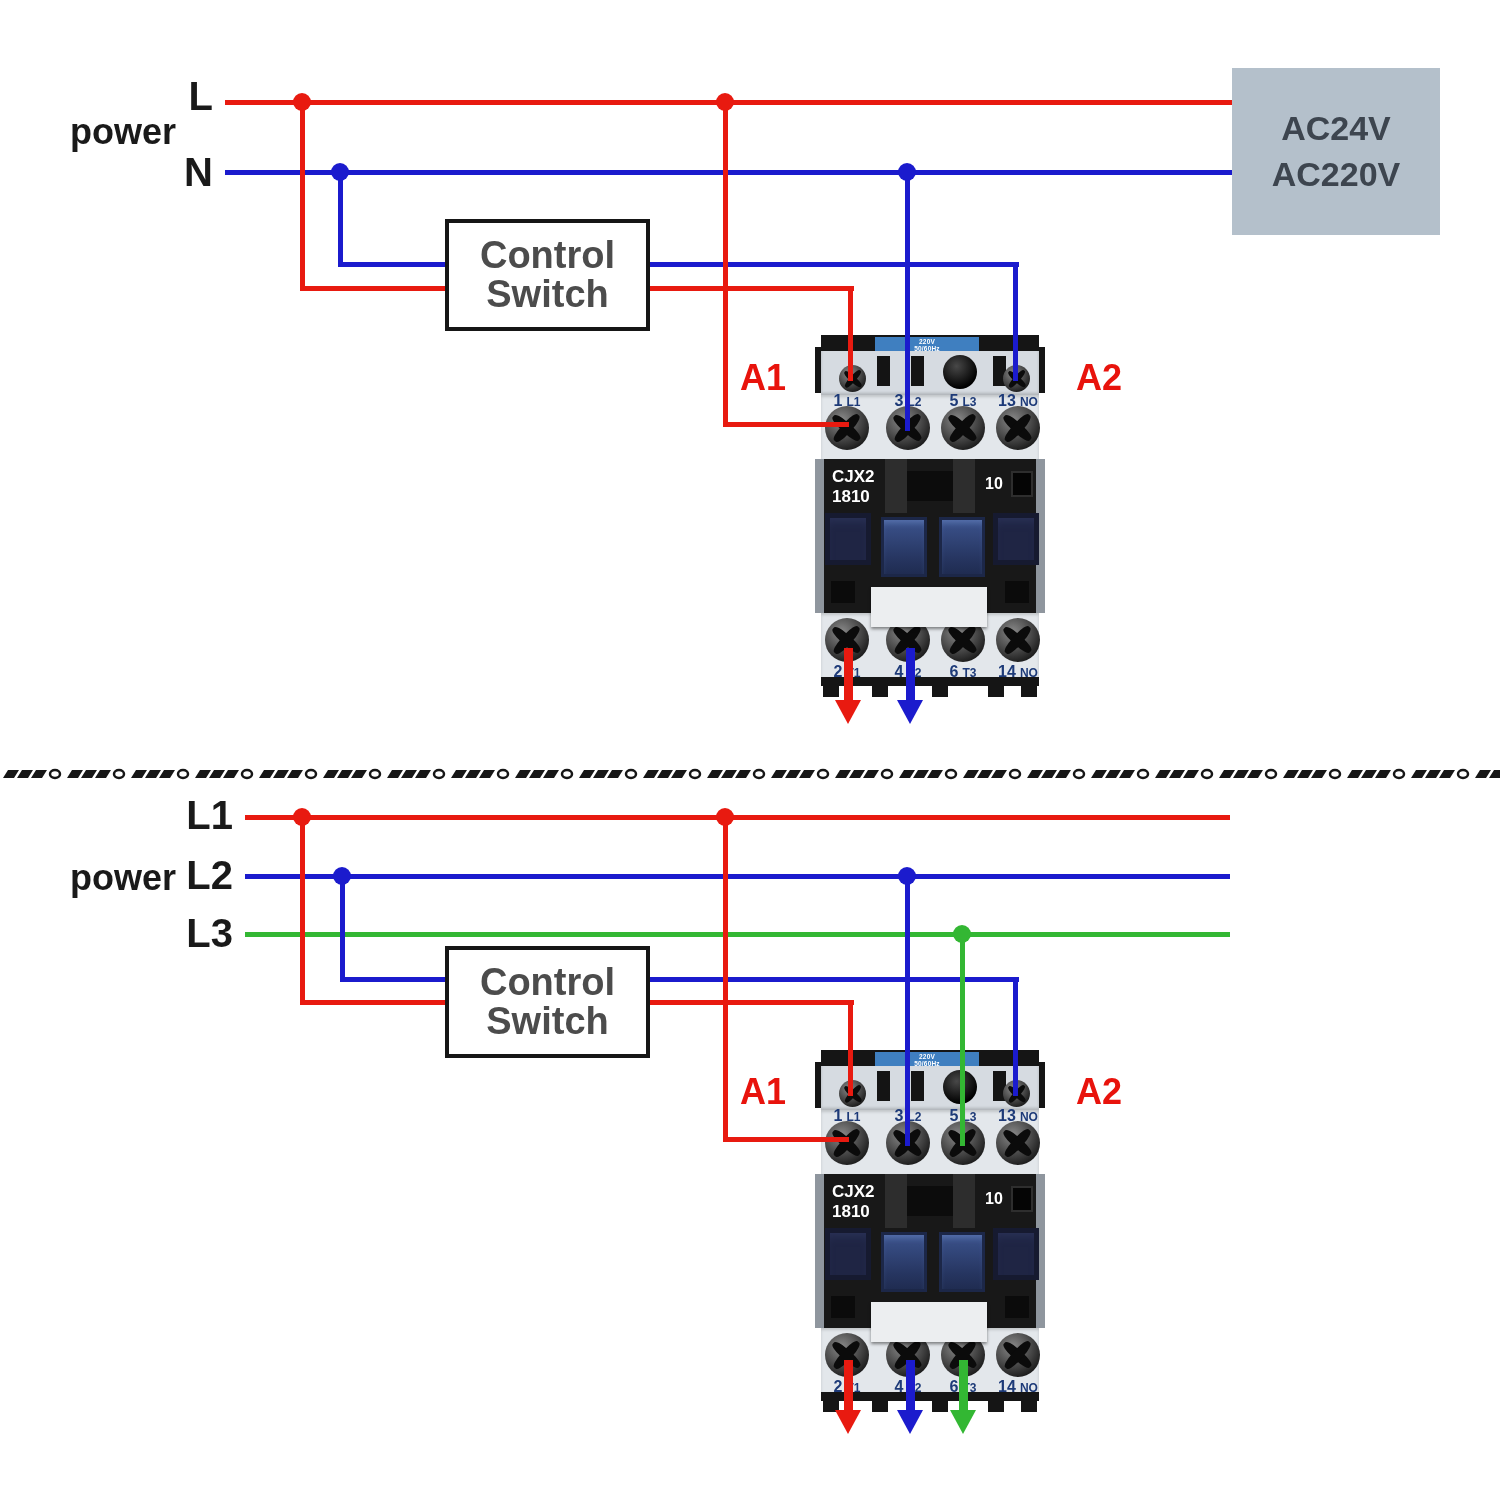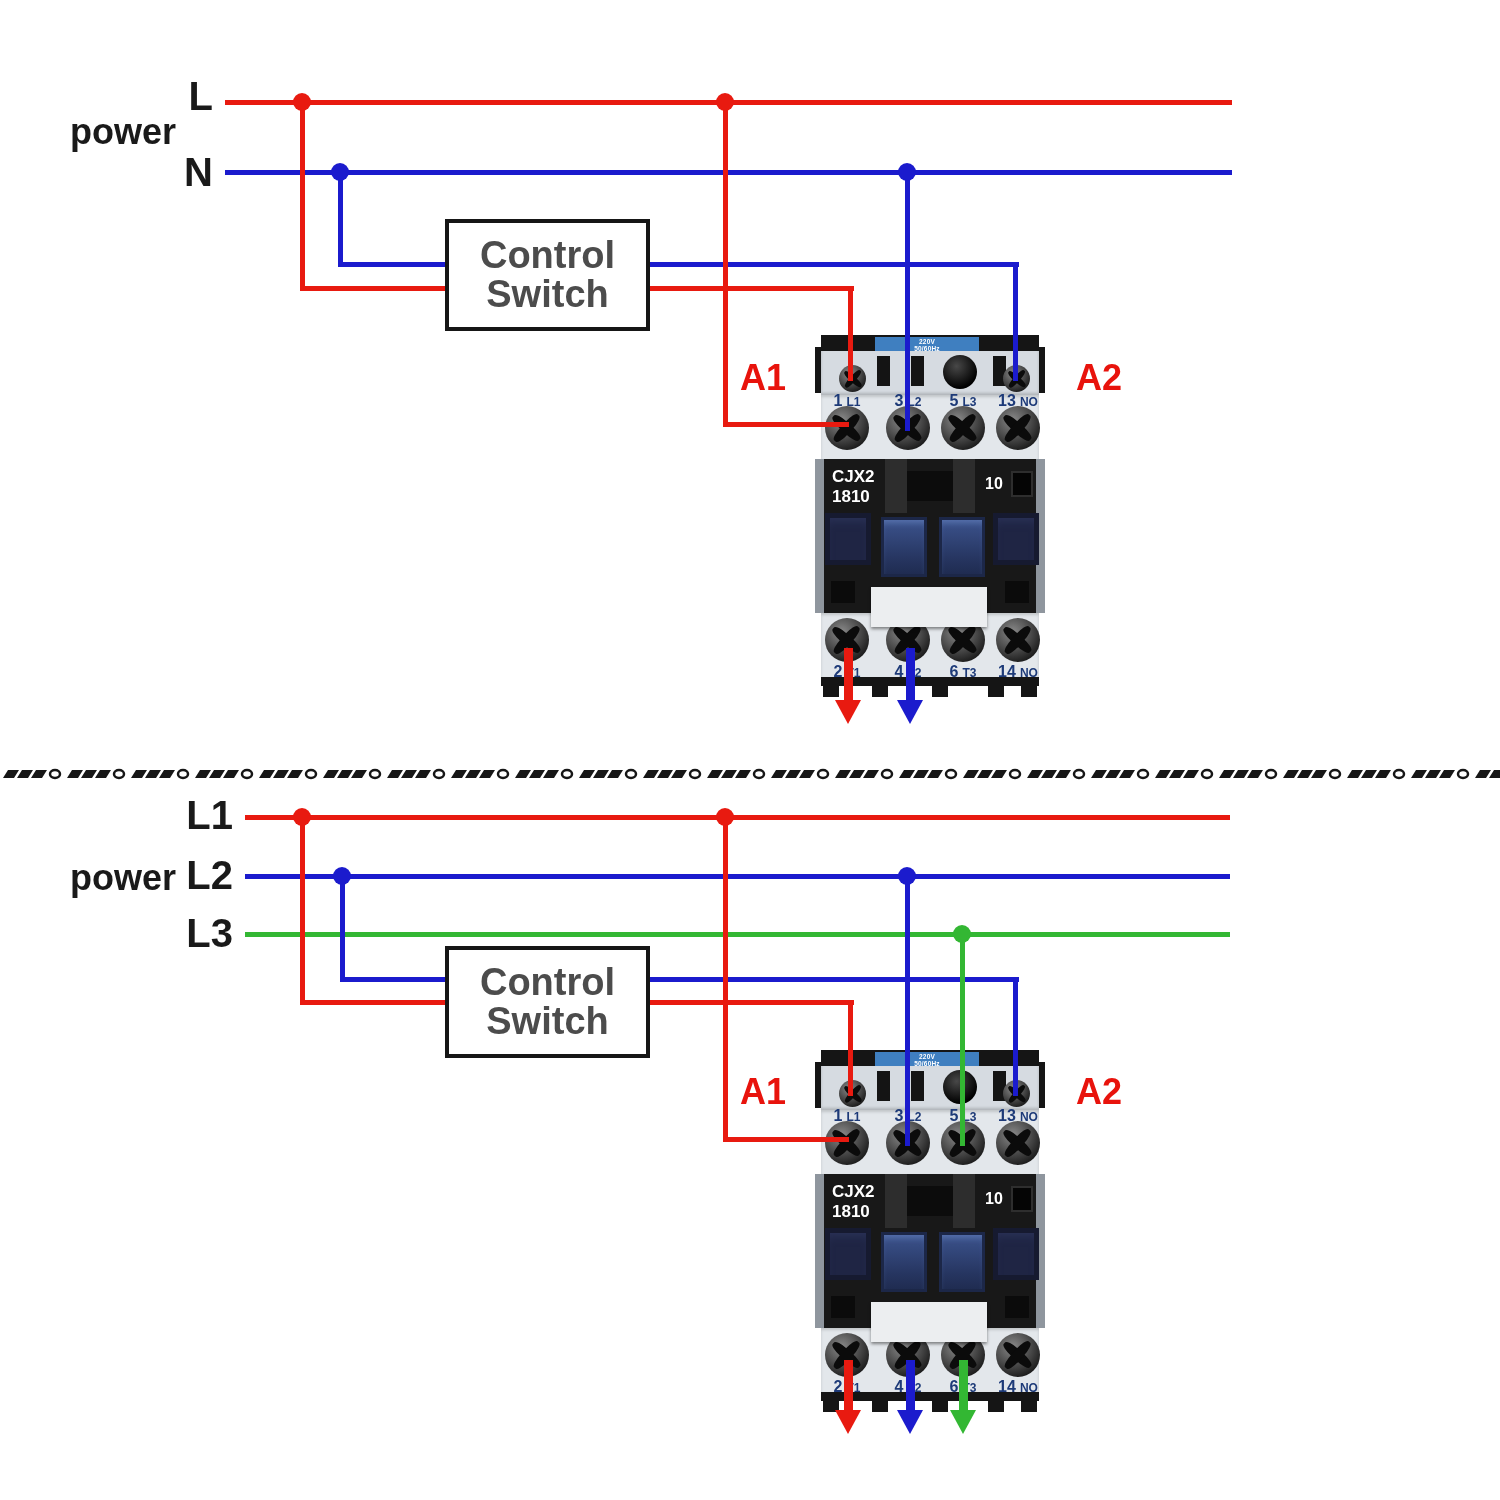--- a/index.html
+++ b/index.html
@@ -92,20 +92,24 @@
 <body>
 
 <div class="canvas">
 
   <section class="layer">
 
     <div class="powerlabel" style="left:70px;top:114px">power</div>
     <div class="linelabel" style="left:150px;top:76px">L</div>
     <div class="linelabel" style="left:150px;top:152px">N</div>
 
+    <div class="supplybox" style="left:1232px;top:68px;width:208px;height:167px">
+      <div>AC24V</div>
+      <div>AC220V</div>
+    </div>
 
     <div class="contactor" style="left:815px;top:335px">
       <div class="c-cap"></div>
       <div class="c-ear" style="left:0"></div>
       <div class="c-ear" style="left:217px"></div>
       <div class="c-bluestrip">
         <div>220V</div>
         <div>50/60Hz</div>
       </div>
       <div class="c-coilblock"></div>

